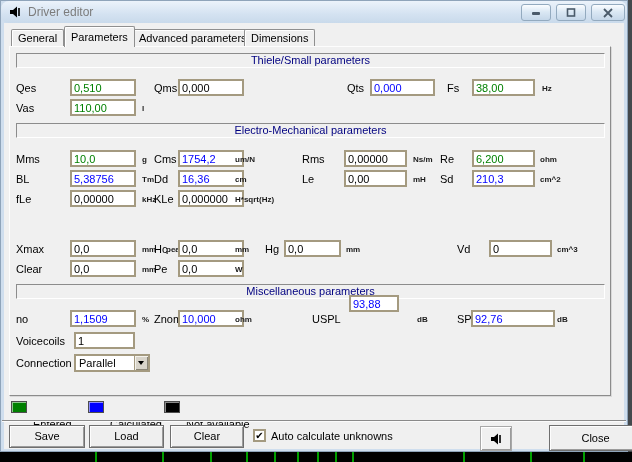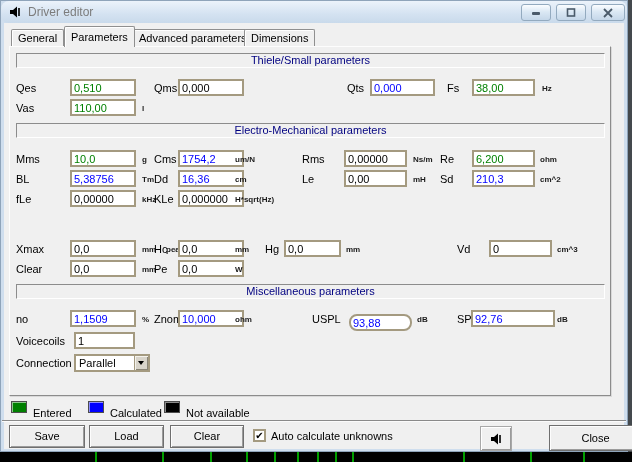--- a/index.html
+++ b/index.html
@@ -47,21 +47,21 @@
   .funit2{position:absolute;font-size:8px;font-weight:bold;color:#1a1a1a;white-space:nowrap;}
   .combo{position:absolute;height:18px;box-sizing:border-box;border:2px solid #a49a80;background:#fff;}
   .combo-text{position:absolute;left:3px;top:1px;font-size:11px;color:#000;white-space:nowrap;}
   .combo-arrow{position:absolute;right:0;top:0;width:13px;height:100%;background:#d8d4ca;
     border-left:1px solid #a49a80;box-shadow:inset 1px 1px 0 #f4f2ec,inset -1px -1px 0 #8a8678;}
   .tri{position:absolute;left:3px;top:5px;width:0;height:0;
     border-left:3px solid transparent;border-right:3px solid transparent;border-top:4px solid #000;}
 
   .leg-sq{position:absolute;top:400px;width:16px;height:12px;box-sizing:border-box;
     border:1px solid #4d4d4d;box-shadow:inset 1px 1px 0 rgba(255,255,255,.55);}
-  .leg-label{position:absolute;top:406px;font-size:11px;color:#000;white-space:nowrap;}
+  .leg-label{position:absolute;top:417px;font-size:11px;color:#000;white-space:nowrap;}
 
   .sep{position:absolute;left:1px;top:419px;width:624px;height:0;
     border-top:1px solid #8a8a8a;border-bottom:1px solid #fbfbfb;}
 
   .btn{position:absolute;top:424px;height:23px;box-sizing:border-box;background:#efefef;
     border:1px solid #6f6f6f;box-shadow:inset 1px 1px 0 #fdfdfd,inset -1px -1px 0 #9b9b9b;
     font-size:11px;color:#000;text-align:center;line-height:21px;}
   .btn-save{left:8px;width:76px;}
   .btn-load{left:88px;width:75px;}
   .btn-clear{left:169px;width:74px;}
@@ -195,21 +195,21 @@
         <input class="finput" value="0,0" style="left: 168px; top: 213px; width: 66px; color: rgb(0, 0, 0);">
         <span class="funit" style="left: 225px; top: 218px;">W</span>
         <div class="sec-header" style="top: 237px;">Miscellaneous parameters</div>
         <span class="flabel" style="left: 6px; top: 266px;">no</span>
         <input class="finput" value="1,1509" style="left: 60px; top: 263px; width: 66px; color: rgb(0, 0, 255);">
         <span class="funit" style="left: 132px; top: 268px;">%</span>
         <span class="flabel" style="left: 144px; top: 266px;">Znom</span>
         <input class="finput" value="10,000" style="left: 168px; top: 263px; width: 66px; color: rgb(0, 0, 255);">
         <span class="funit" style="left: 225px; top: 268px;">ohm</span>
         <span class="flabel" style="left: 302px; top: 266px;">USPL</span>
-        <input class="finput" value="93,88" style="left: 339px; top: 267px; width: 63px; color: rgb(0, 0, 255); border-radius: 8px;">
+        <input class="finput" value="93,88" style="left: 339px; top: 248px; width: 50px; color: rgb(0, 0, 255);">
         <span class="funit" style="left: 407px; top: 268px;">dB</span>
         <span class="flabel" style="left: 447px; top: 266px;">SPL</span>
         <input class="finput" value="92,76" style="left: 461px; top: 263px; width: 84px; color: rgb(0, 0, 255);">
         <span class="funit" style="left: 547px; top: 268px;">dB</span>
         <span class="flabel" style="left: 6px; top: 288px;">Voicecoils</span>
         <input class="finput" value="1" style="left: 64px; top: 285px; width: 61px; color: rgb(0, 0, 0);">
         <span class="flabel" style="left: 6px; top: 310px;">Connection</span>
         <div class="combo" style="left: 64px; top: 307px; width: 76px;">
           <span class="combo-text">Parallel</span>
           <span class="combo-arrow">

